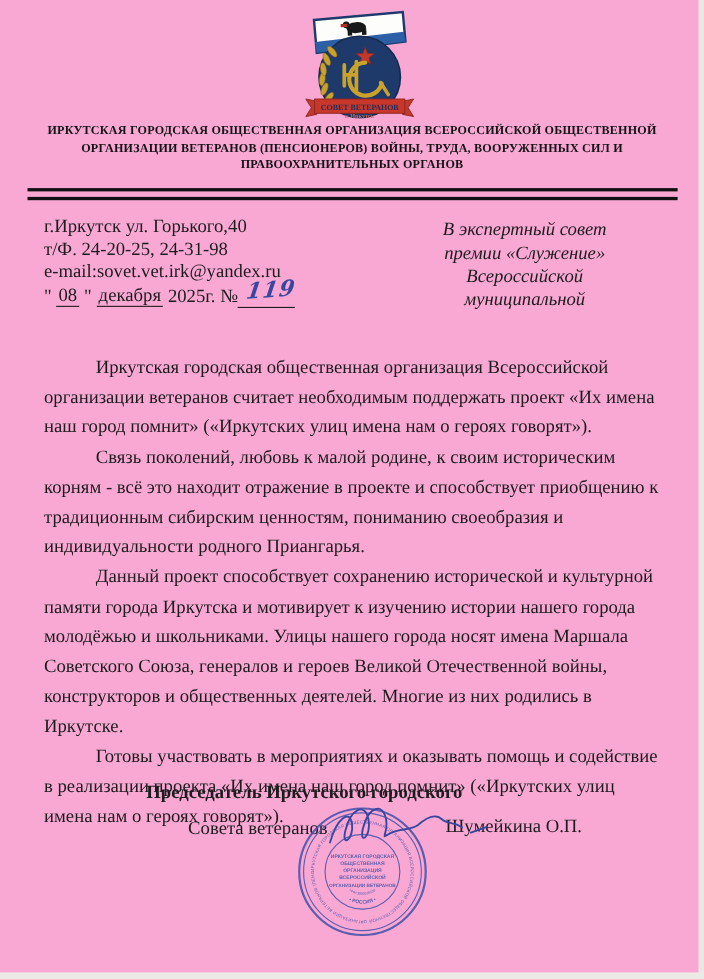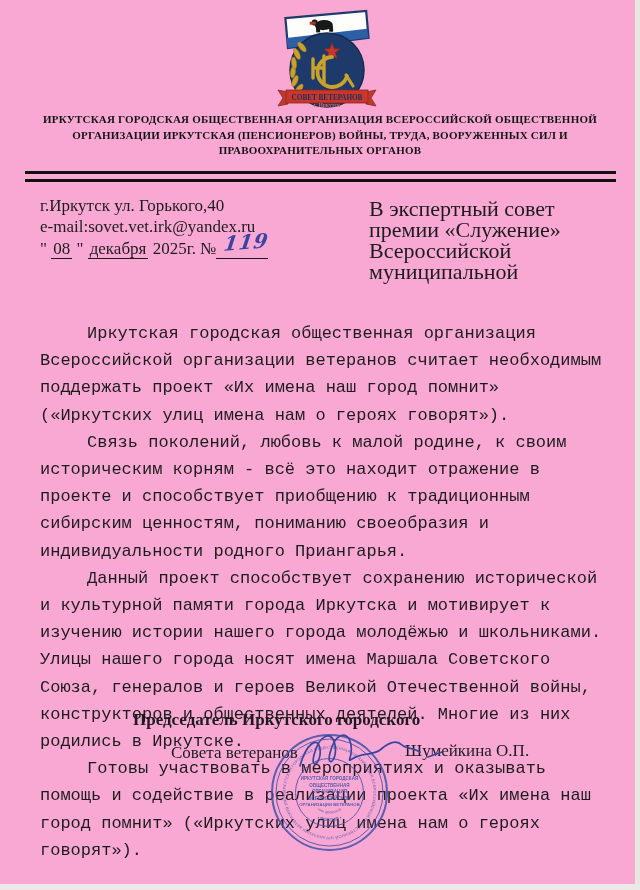--- a/index.html
+++ b/index.html
@@ -38,28 +38,28 @@
   .hand-number-wrap{display:inline-block;border-bottom:1px solid #1c1c1e;width:52px;position:relative;height:20px;vertical-align:bottom;}
   .hand-number{
     position:absolute;left:8px;top:-6px;
     color:#3946a0;font-size:20px;font-style:italic;font-weight:bold;
     transform:rotate(-4deg) skewX(-12deg);
     font-family:"DejaVu Serif",serif;letter-spacing:1px;
   }
 
   .recipient{
     position:absolute;left:369px;top:198px;width:216px;
-    text-align:left;font-size:22px;line-height:21px;
+    text-align:center;font-size:17px;line-height:21px;font-style:italic;
   }
 
   .body-text{
     position:absolute;left:40px;top:320px;width:563px;
     font-size:17px;line-height:27.2px;text-align:left;
   }
-  .body-text p{margin:0;text-indent:47px;font-family:Liberation Mono, monospace;}
+  .body-text p{margin:0;text-indent:47px;}
 
   .sig-line1{position:absolute;left:133px;top:710px;font-size:17px;white-space:nowrap;font-weight:bold;}
   .sig-line2{position:absolute;left:171px;top:743px;font-size:17px;white-space:nowrap;}
   .sig-name{position:absolute;left:405px;top:741px;font-size:17px;white-space:nowrap;}
 
   .stamp{position:absolute;left:259px;top:722px;width:141px;height:141px;opacity:.88;}
   .autograph{position:absolute;left:292px;top:726px;width:160px;height:55px;}
 </style>
 </head>
 <body>
@@ -101,29 +101,30 @@
       <polygon points="12,84 22,86 22,98 12,100 17,92" fill="#c0392b" stroke="#8e2420" stroke-width=".8"></polygon>
       <polygon points="110,84 100,86 100,98 110,100 105,92" fill="#c0392b" stroke="#8e2420" stroke-width=".8"></polygon>
       <rect x="20" y="84" width="82" height="13" fill="#c8372a" stroke="#8e2420" stroke-width=".8"></rect>
       <text x="61" y="93.6" text-anchor="middle" font-family="Liberation Serif, serif" font-size="7.2" font-weight="bold" fill="#1e2f5e">СОВЕТ ВЕТЕРАНОВ</text>
     </g>
     <text x="61" y="101" text-anchor="middle" font-family="Liberation Serif, serif" font-size="5.6" font-weight="bold" fill="#d4675a">г. Иркутск</text>
   </svg>
 
   <div class="org-header">
     <div>ИРКУТСКАЯ ГОРОДСКАЯ ОБЩЕСТВЕННАЯ ОРГАНИЗАЦИЯ ВСЕРОССИЙСКОЙ ОБЩЕСТВЕННОЙ</div>
-    <div>ОРГАНИЗАЦИИ ИРКУТСКАЯ (ПЕНСИОНЕРОВ) ВОЙНЫ, ТРУДА, ВООРУЖЕННЫХ СИЛ И</div>
+    <div>ОРГАНИЗАЦИИ ВЕТЕРАНОВ (ПЕНСИОНЕРОВ) ВОЙНЫ, ТРУДА, ВООРУЖЕННЫХ СИЛ И</div>
     <div>ПРАВООХРАНИТЕЛЬНЫХ ОРГАНОВ</div>
   </div>
 
   <div class="rule r1"></div>
   <div class="rule r2"></div>
 
   <div class="sender">
     <div>г.Иркутск ул. Горького,40</div>
+    <div>т/Ф. 24-20-25, 24-31-98</div>
     <div>e-mail:sovet.vet.irk@yandex.ru</div>
     <div class="dateline">
       <span>" </span><span class="u">08</span><span> " </span><span class="u">декабря</span><span> 2025г. №</span><span class="hand-number-wrap"><span class="hand-number">119</span></span>
     </div>
   </div>
 
   <div class="recipient">
     <div>В экспертный совет</div>
     <div>премии «Служение»</div>
     <div>Всероссийской муниципальной</div>

